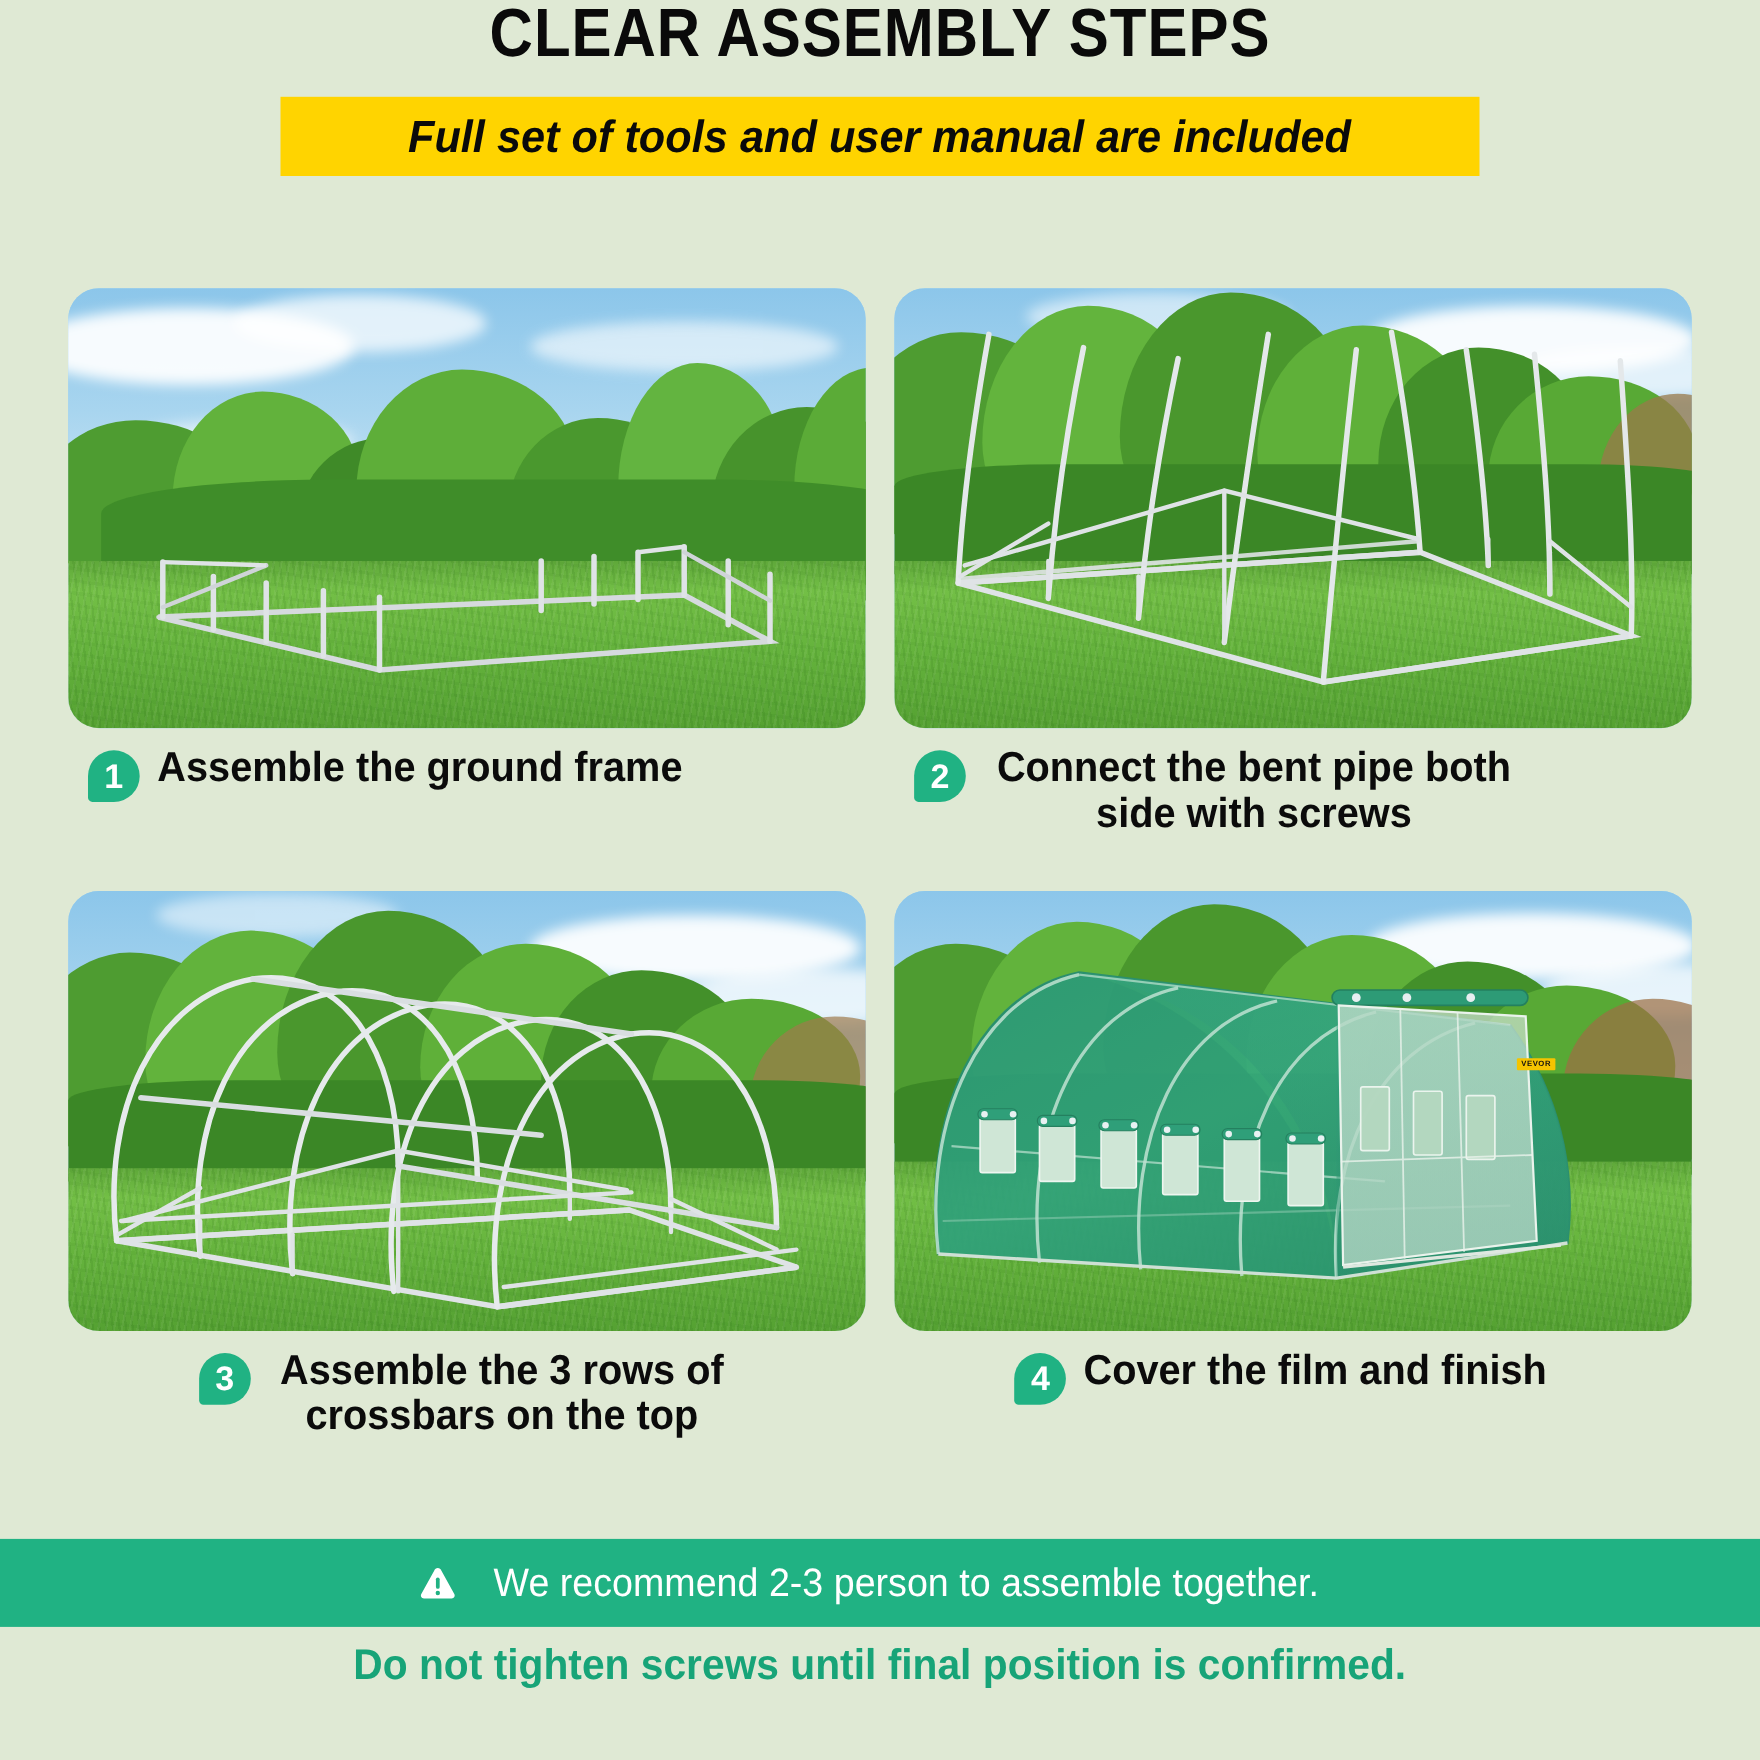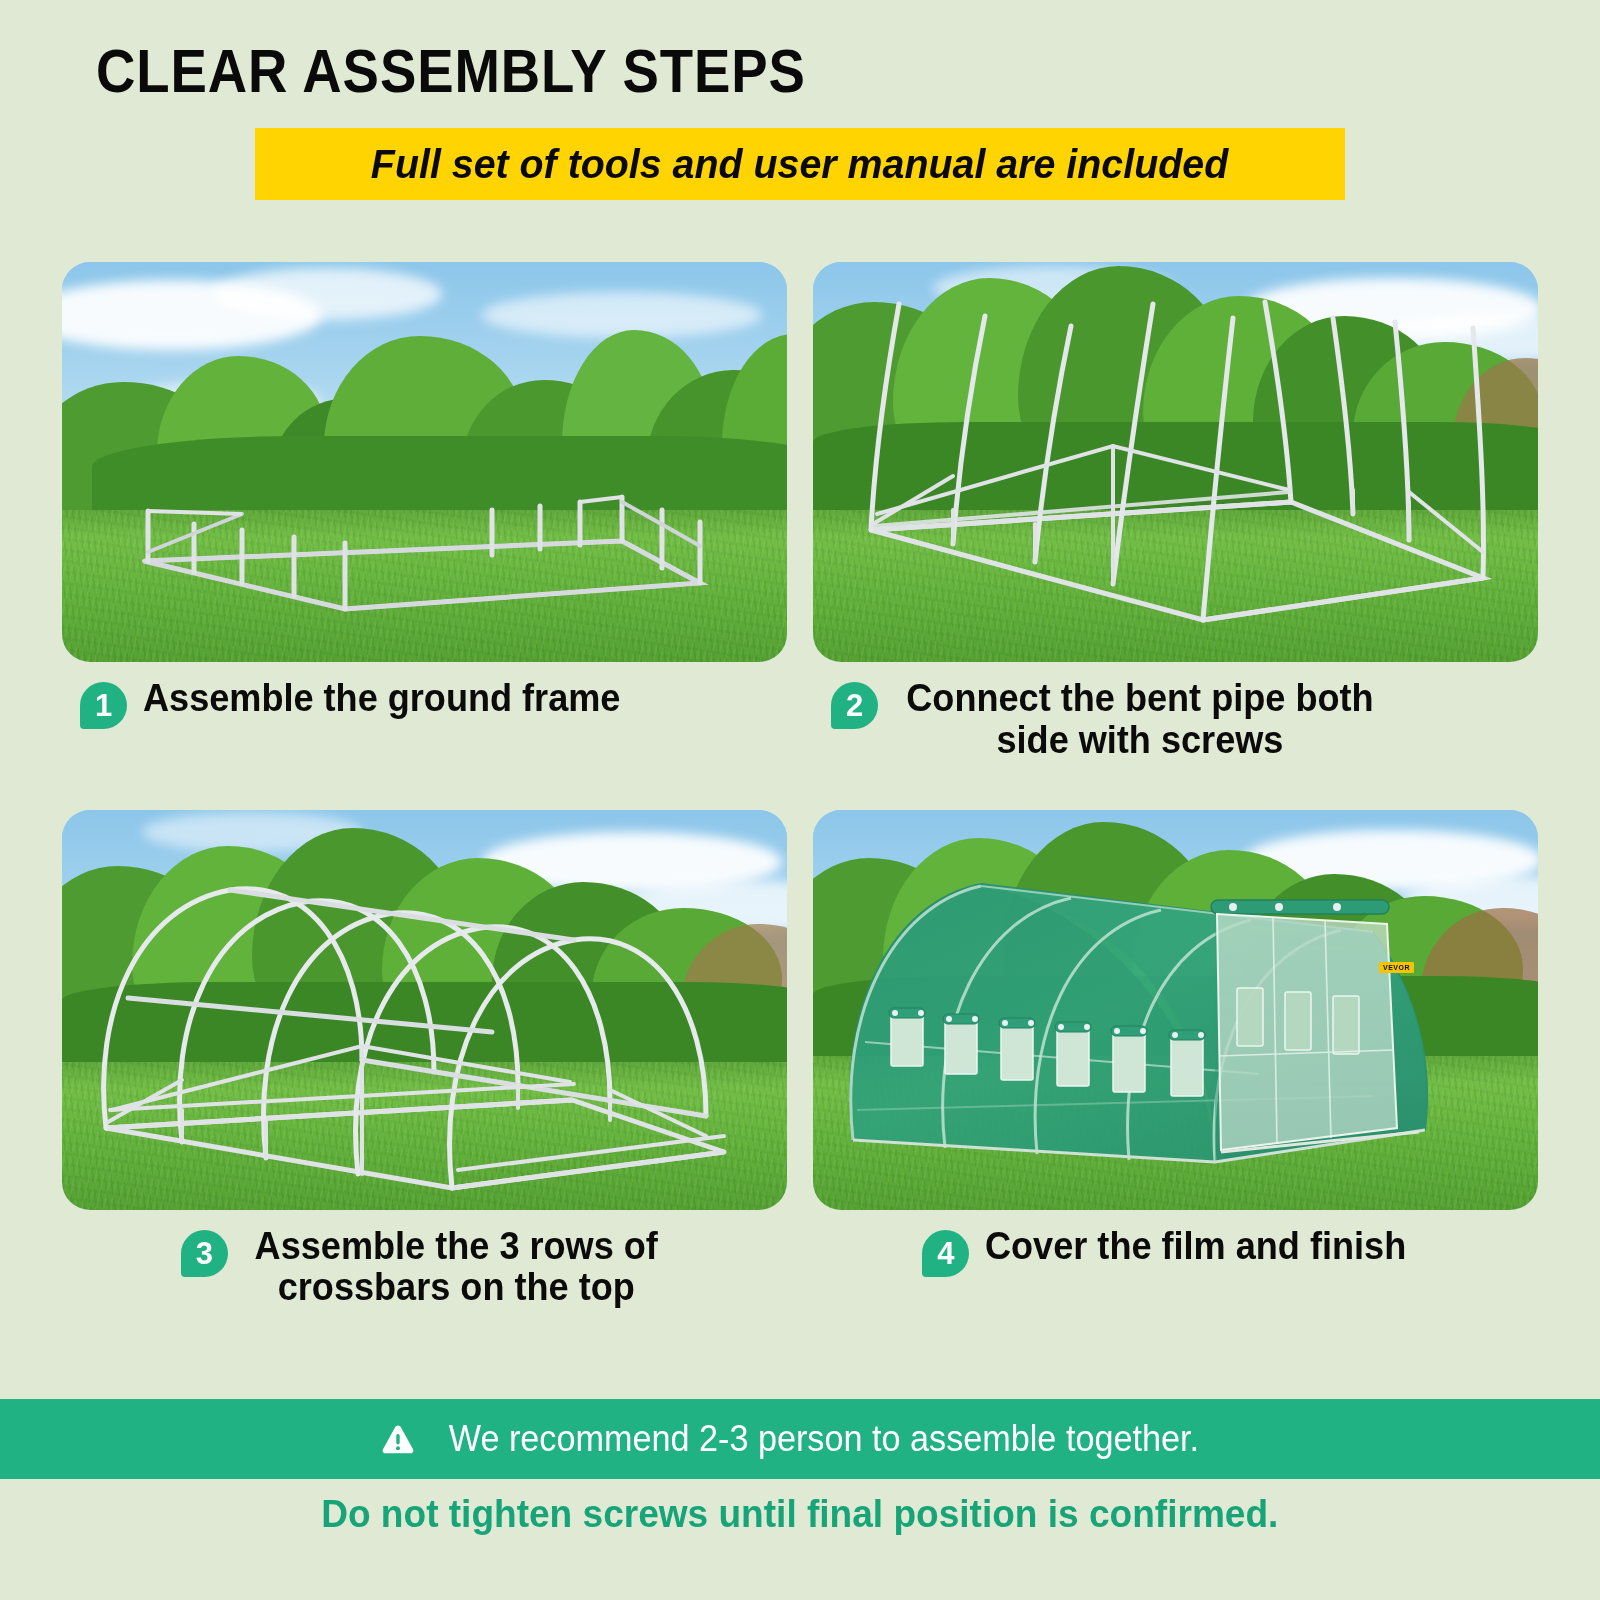--- a/index.html
+++ b/index.html
@@ -4,21 +4,21 @@
 <style>
   html,body{margin:0;padding:0;}
   body{
     width:1600px;height:1600px;
     background:#dfe9d4;
     font-family:"Liberation Sans", sans-serif;
     overflow:hidden;
     position:relative;
   }
   
-  #header{padding-top:40px;text-align:left;}
+  #header{text-align:center;}
   #main-title{
     font-size:62px;font-weight:bold;color:#0a0a0a;
     letter-spacing:1px;line-height:1;
     transform:scaleX(.88);transform-origin:center;
     margin:0;
   }
   #subtitle-wrap{
     margin:26px auto 0;width:1090px;height:72px;
     background:#ffd400;display:flex;align-items:center;justify-content:center;font-style:italic;
   }

